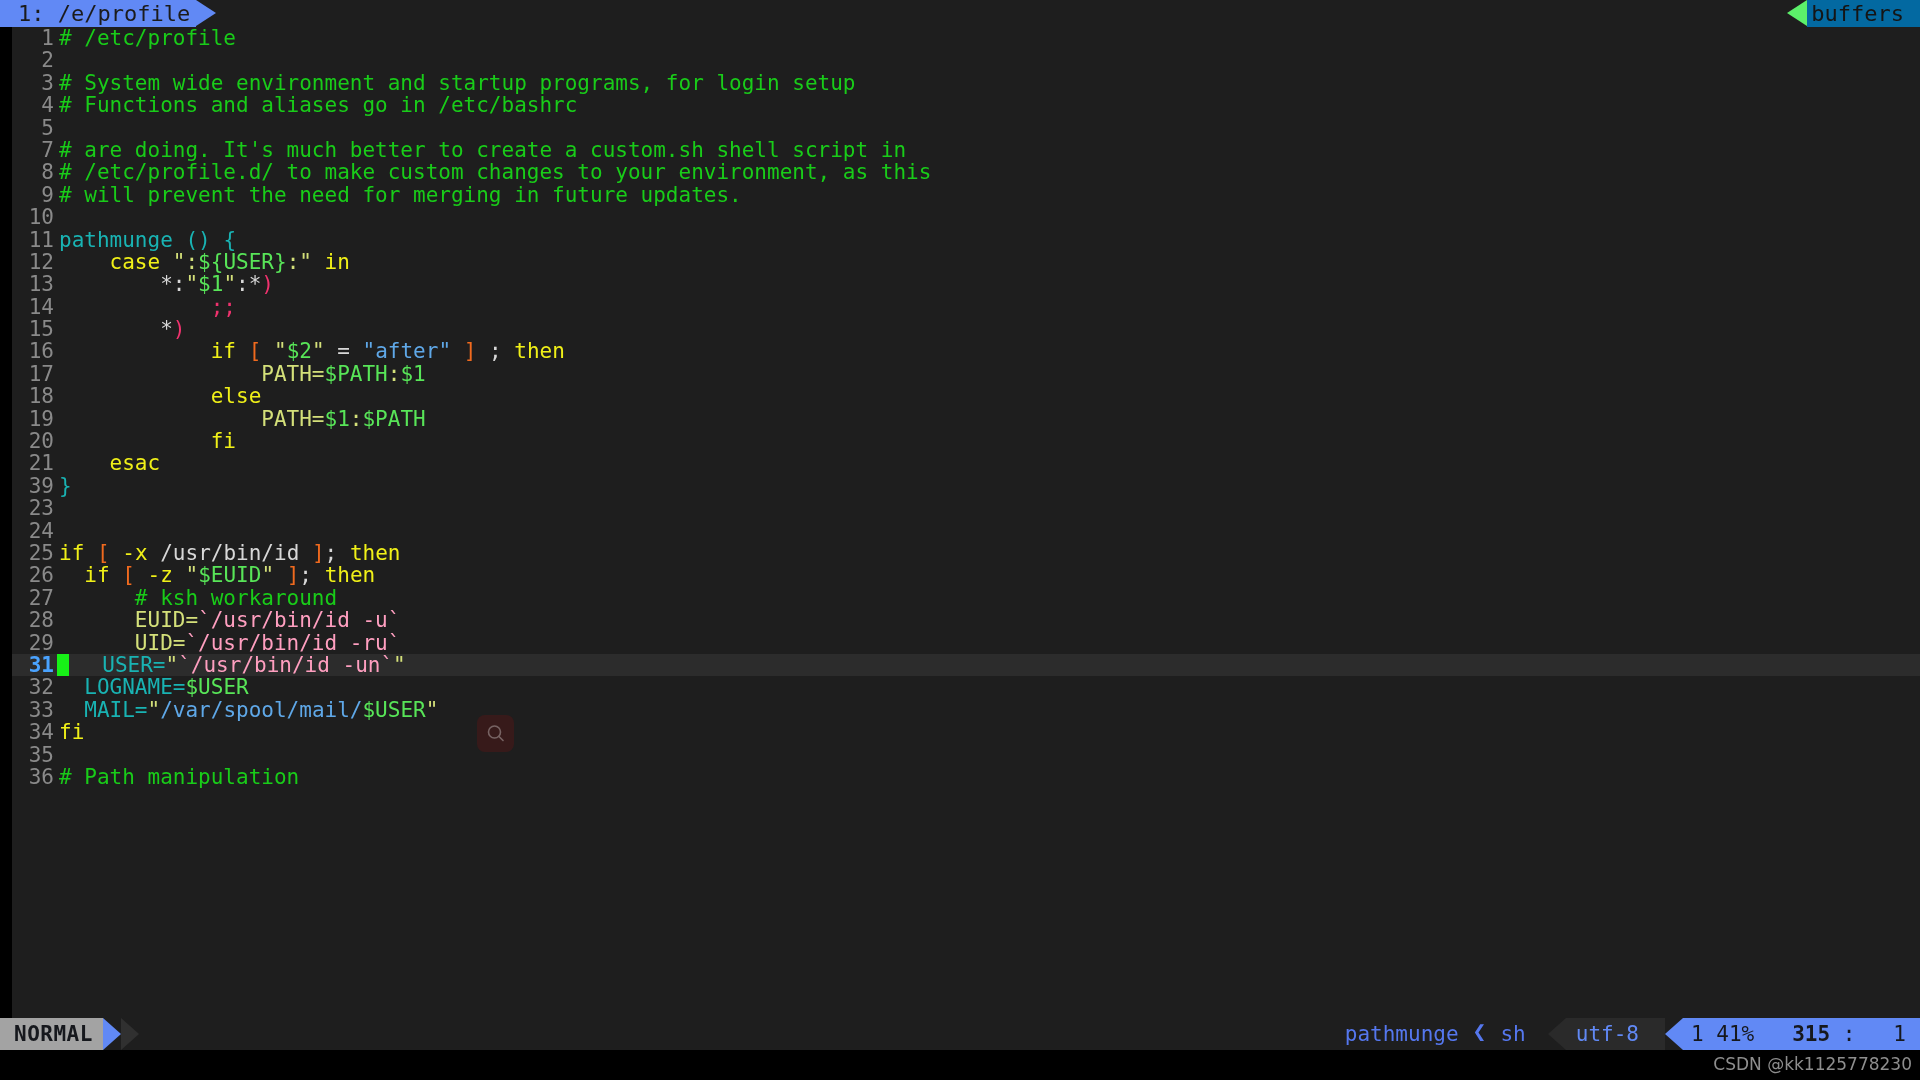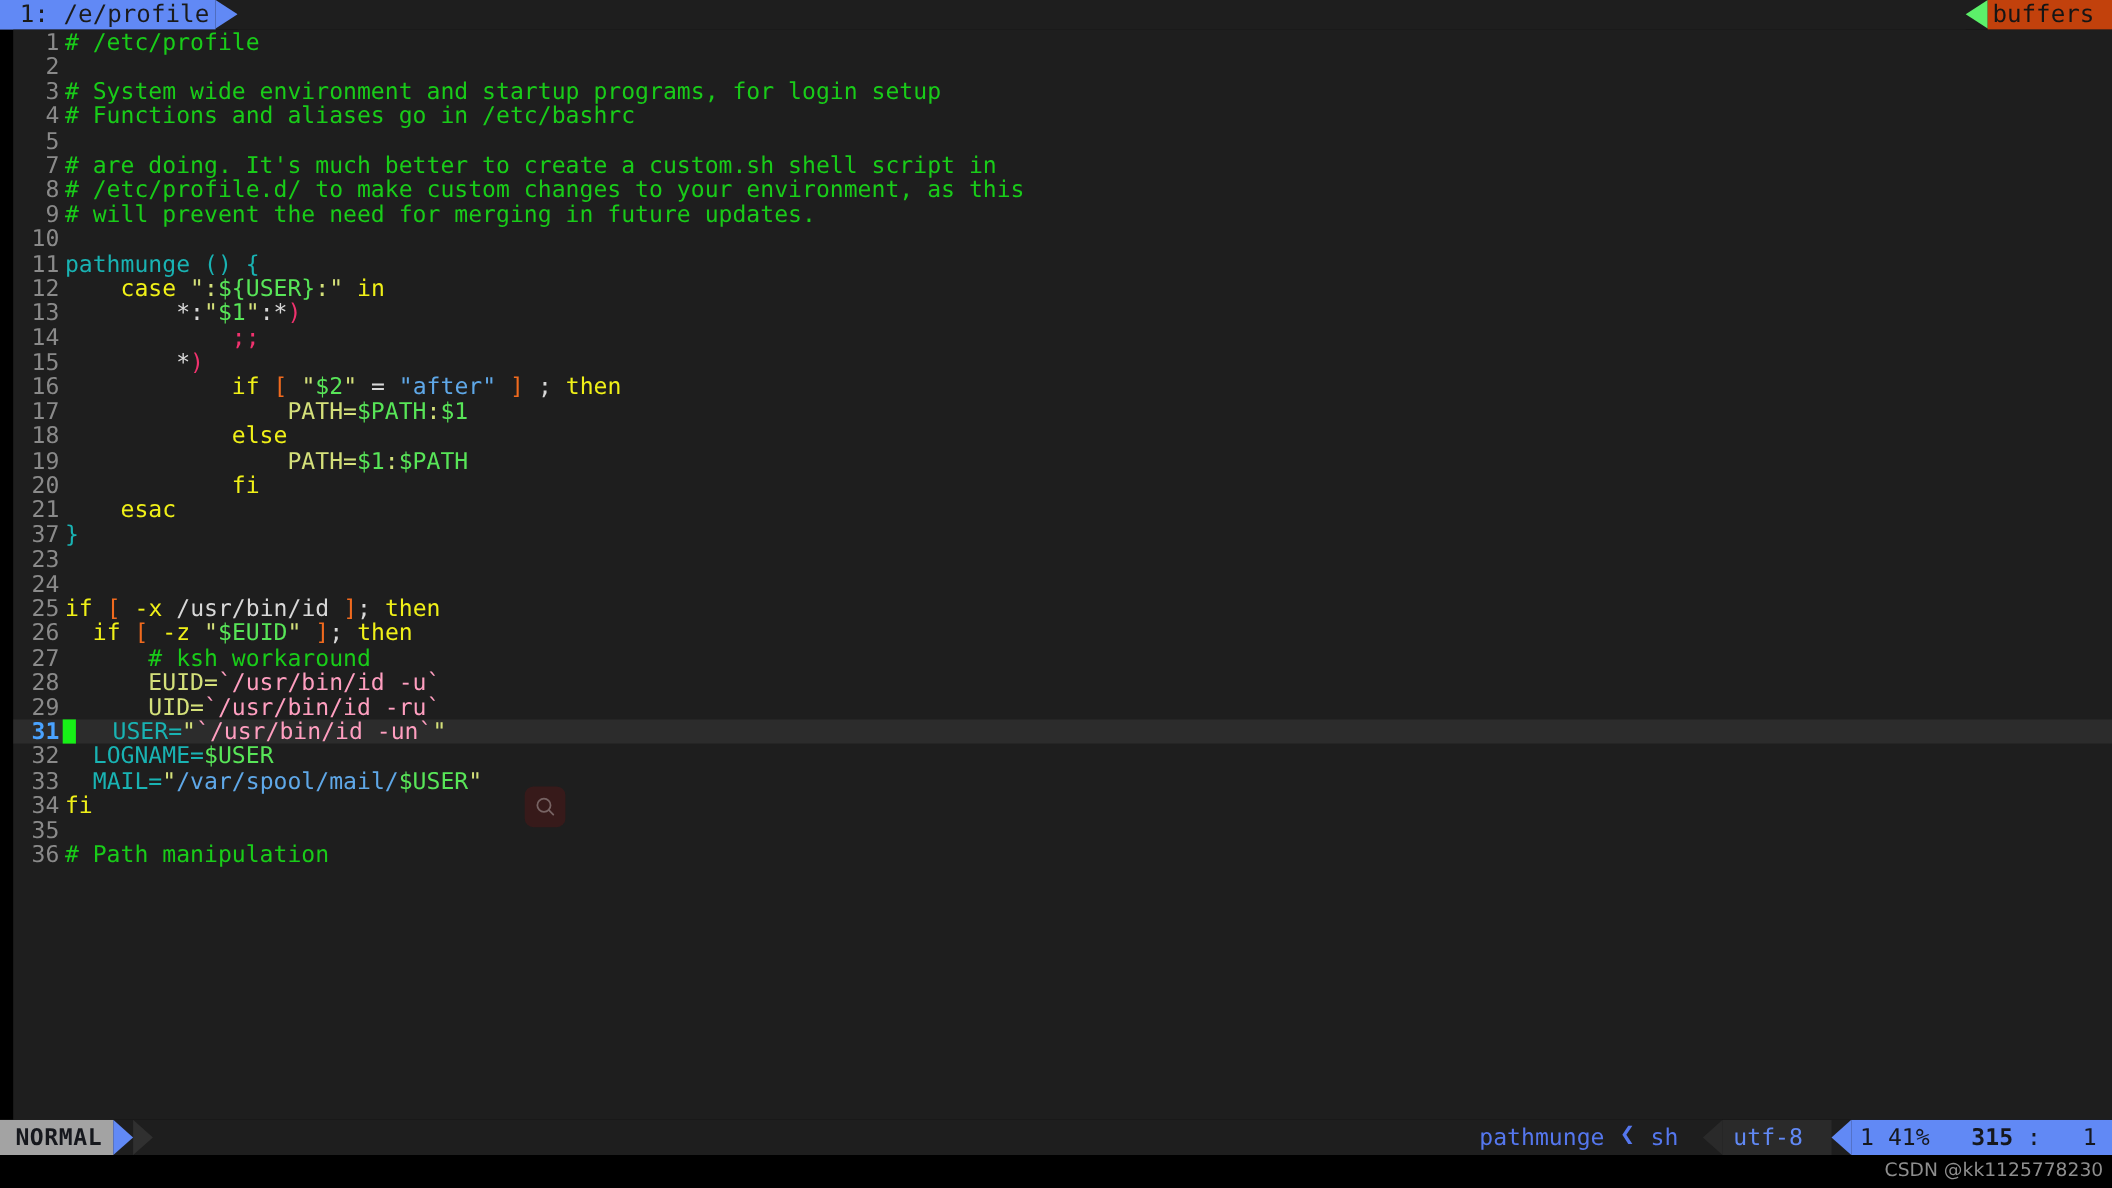--- a/index.html
+++ b/index.html
@@ -56,21 +56,21 @@
   .buffers-arrow {
     width: 0; height: 0;
     border-top: 13.5px solid transparent;
     border-bottom: 13.5px solid transparent;
     border-right: 20px solid #5cf06a;
   }
   .buffers-label {
     display: flex;
     align-items: center;
     height: 27px;
-    background: #c2410c;
+    background: #0369a1;
     color: #151515;
     font-size: 22px;
     line-height: 27px;
     padding: 0 16px 0 4px;
     white-space: pre;
     font-weight: 500;
   }
 
   
   #editor {
@@ -262,21 +262,21 @@
         <div class="code-line"><span class="lnum">12</span><span class="ltext"><span class="c-plain">    </span><span class="c-keyword">case</span><span class="c-plain"> </span><span class="c-string">":</span><span class="c-var">${USER}</span><span class="c-string">:"</span><span class="c-plain"> </span><span class="c-keyword">in</span></span></div>
         <div class="code-line"><span class="lnum">13</span><span class="ltext"><span class="c-plain">        *:</span><span class="c-string">"</span><span class="c-var">$1</span><span class="c-string">"</span><span class="c-plain">:*</span><span class="c-punct">)</span></span></div>
         <div class="code-line"><span class="lnum">14</span><span class="ltext"><span class="c-plain">            </span><span class="c-punct">;;</span></span></div>
         <div class="code-line"><span class="lnum">15</span><span class="ltext"><span class="c-plain">        *</span><span class="c-punct">)</span></span></div>
         <div class="code-line"><span class="lnum">16</span><span class="ltext"><span class="c-plain">            </span><span class="c-keyword">if</span><span class="c-plain"> </span><span class="c-bracket">[</span><span class="c-plain"> </span><span class="c-string">"</span><span class="c-var">$2</span><span class="c-string">"</span><span class="c-plain"> = </span><span class="c-str2">"after"</span><span class="c-plain"> </span><span class="c-bracket">]</span><span class="c-plain"> ; </span><span class="c-keyword">then</span></span></div>
         <div class="code-line"><span class="lnum">17</span><span class="ltext"><span class="c-plain">                </span><span class="c-string">PATH=</span><span class="c-var">$PATH</span><span class="c-string">:</span><span class="c-var">$1</span></span></div>
         <div class="code-line"><span class="lnum">18</span><span class="ltext"><span class="c-plain">            </span><span class="c-keyword">else</span></span></div>
         <div class="code-line"><span class="lnum">19</span><span class="ltext"><span class="c-plain">                </span><span class="c-string">PATH=</span><span class="c-var">$1</span><span class="c-string">:</span><span class="c-var">$PATH</span></span></div>
         <div class="code-line"><span class="lnum">20</span><span class="ltext"><span class="c-plain">            </span><span class="c-keyword">fi</span></span></div>
         <div class="code-line"><span class="lnum">21</span><span class="ltext"><span class="c-plain">    </span><span class="c-keyword">esac</span></span></div>
-        <div class="code-line"><span class="lnum">37</span><span class="ltext"><span class="c-brace">}</span></span></div>
+        <div class="code-line"><span class="lnum">39</span><span class="ltext"><span class="c-brace">}</span></span></div>
         <div class="code-line"><span class="lnum">23</span><span class="ltext"></span></div>
         <div class="code-line"><span class="lnum">24</span><span class="ltext"></span></div>
         <div class="code-line"><span class="lnum">25</span><span class="ltext"><span class="c-keyword">if</span><span class="c-plain"> </span><span class="c-bracket">[</span><span class="c-plain"> </span><span class="c-keyword">-x</span><span class="c-plain"> /usr/bin/id </span><span class="c-bracket">]</span><span class="c-plain">;</span><span class="c-plain"> </span><span class="c-keyword">then</span></span></div>
         <div class="code-line"><span class="lnum">26</span><span class="ltext"><span class="c-plain">  </span><span class="c-keyword">if</span><span class="c-plain"> </span><span class="c-bracket">[</span><span class="c-plain"> </span><span class="c-keyword">-z</span><span class="c-plain"> </span><span class="c-string">"</span><span class="c-var">$EUID</span><span class="c-string">"</span><span class="c-plain"> </span><span class="c-bracket">]</span><span class="c-plain">;</span><span class="c-plain"> </span><span class="c-keyword">then</span></span></div>
         <div class="code-line"><span class="lnum">27</span><span class="ltext"><span class="c-plain">      </span><span class="c-comment"># ksh workaround</span></span></div>
         <div class="code-line"><span class="lnum">28</span><span class="ltext"><span class="c-plain">      </span><span class="c-string">EUID=</span><span class="c-backtick">`/usr/bin/id -u`</span></span></div>
         <div class="code-line"><span class="lnum">29</span><span class="ltext"><span class="c-plain">      </span><span class="c-string">UID=</span><span class="c-backtick">`/usr/bin/id -ru`</span></span></div>
         <div class="code-line cursorline"><span class="lnum">31</span><span class="cursor-block"></span><span class="ltext" style="padding-left: 8px;"><span class="c-plain">  </span><span class="c-ident">USER=</span><span class="c-string">"</span><span class="c-backtick">`/usr/bin/id -un`</span><span class="c-string">"</span></span></div>
         <div class="code-line"><span class="lnum">32</span><span class="ltext"><span class="c-plain">  </span><span class="c-ident">LOGNAME=</span><span class="c-var">$USER</span></span></div>
         <div class="code-line"><span class="lnum">33</span><span class="ltext"><span class="c-plain">  </span><span class="c-ident">MAIL=</span><span class="c-string">"</span><span class="c-str2">/var/spool/mail/</span><span class="c-var">$USER</span><span class="c-string">"</span></span></div>

